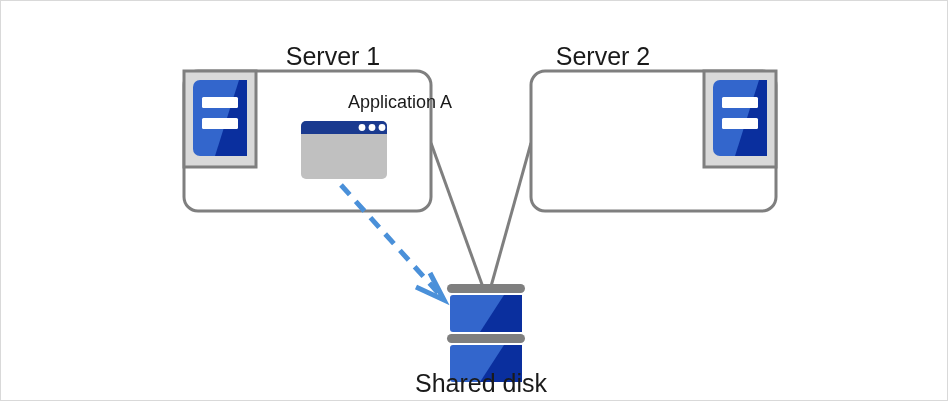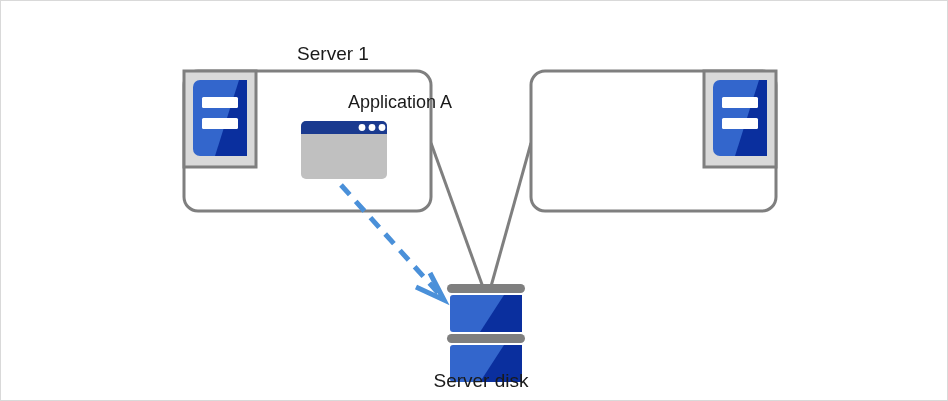--- a/index.html
+++ b/index.html
@@ -23,21 +23,21 @@
   #vector-layer {
     position: absolute;
     left: 0;
     top: 0;
     width: 948px;
     height: 401px;
   }
   .label {
     position: absolute;
     color: #1a1a1a;
-    font-size: 19px;
+    font-size: 25px;
     line-height: 1;
     white-space: pre;
     text-align: center;
   }
   #server1-title { left: 232px; top: 43px; width: 200px; }
   #server2-title { left: 502px; top: 43px; width: 200px; }
   #app-title     { left: 258px; top: 92px; width: 200px; font-size: 18px; padding-left: 41px; }
   #disk-title    { left: 380px; top: 370px; width: 200px; }
 </style>
 </head>
@@ -113,18 +113,19 @@
     <g>
       <path d="M 340 184 L 440 295" fill="none" stroke="#4a90d9" stroke-width="5" stroke-dasharray="13 9" stroke-linecap="butt"></path>
 
       <path d="M 415 286 L 443 299 L 429 272" fill="none" stroke="#4a90d9" stroke-width="5" stroke-linejoin="miter" stroke-linecap="butt"></path>
     </g>
 
   </svg>
 
   <div class="label" id="server1-title">Server 1</div>
 
+  <div class="label" id="server2-title">Server 2</div>
 
   <div class="label" id="app-title">Application A</div>
 
-  <div class="label" id="disk-title">Server disk</div>
+  <div class="label" id="disk-title">Shared disk</div>
 
 </div>
 
 </body></html>

